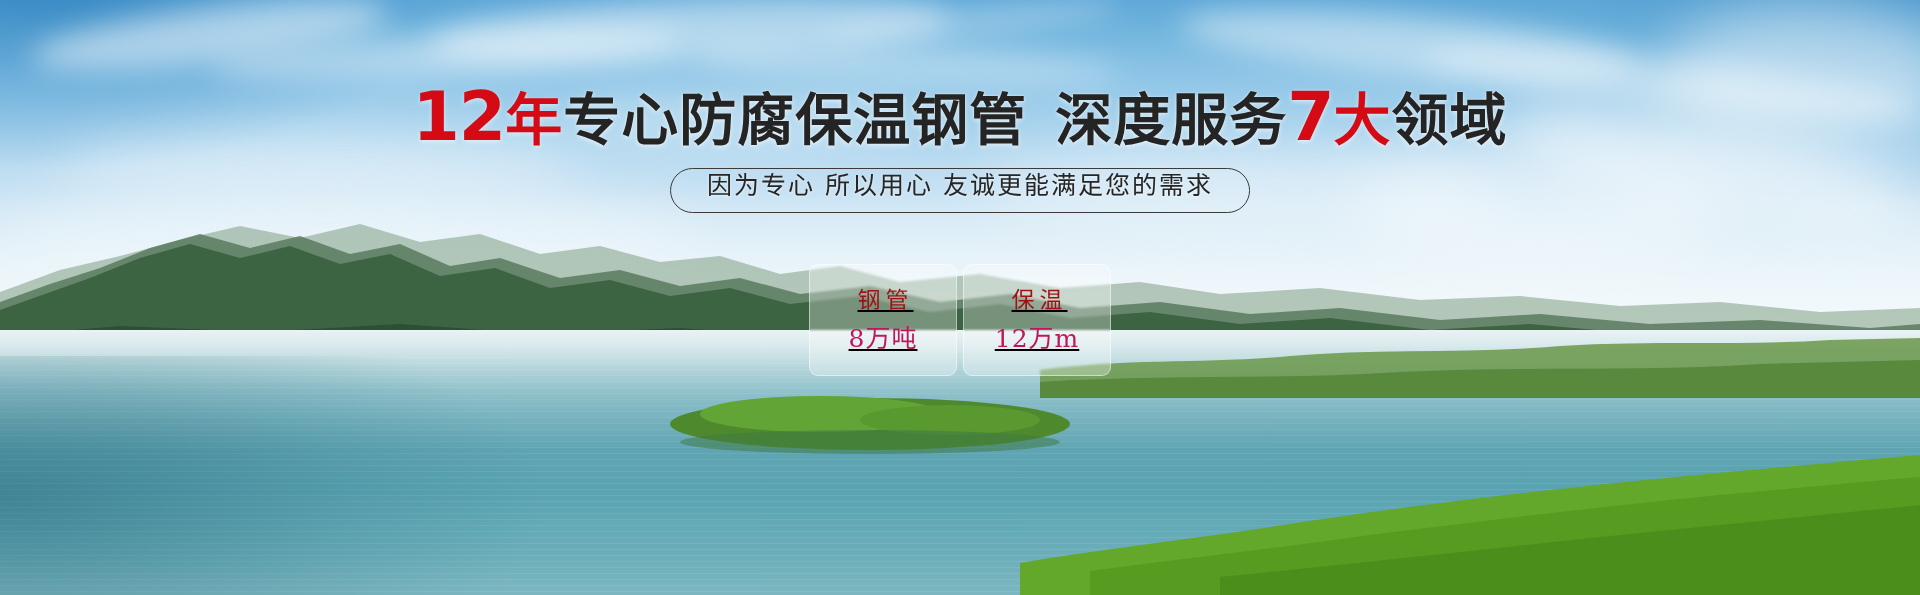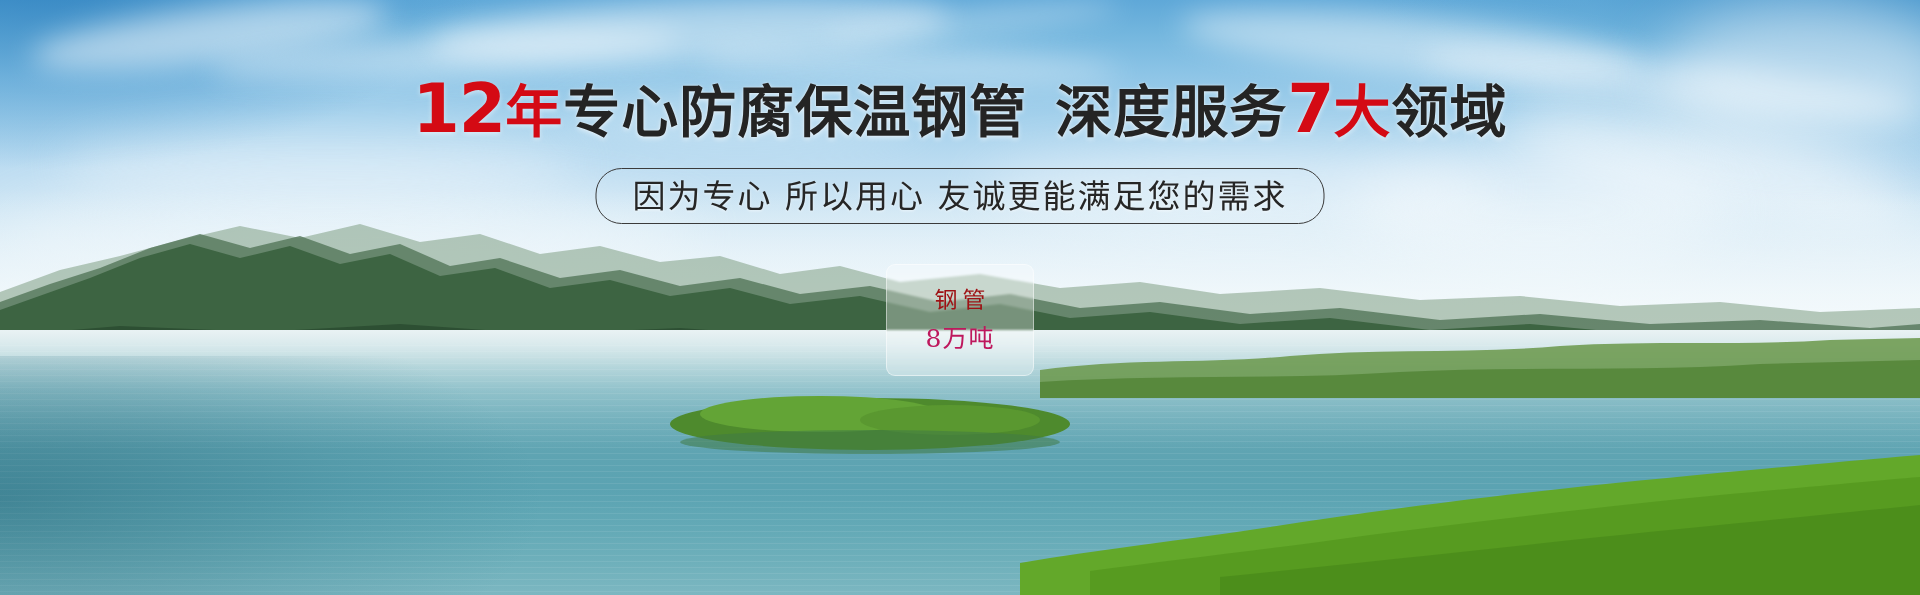--- a/index.html
+++ b/index.html
@@ -152,21 +152,21 @@
   .island {
     position: absolute;
     left: 660px; top: 380px;
     width: 420px; height: 80px;
     pointer-events: none;
   }
 
   
   .headline {
     position: absolute;
-    left: 0; top: 78px;
+    left: 0; top: 86px;
     width: 1920px;
     text-align: center;
     white-space: nowrap;
     font-size: 57px;
     line-height: 62px;
     font-weight: 700;
     letter-spacing: 1px;
     color: #242424;
     text-shadow: 0 2px 5px rgba(255,255,255,.55), 0 0 2px rgba(255,255,255,.6);
     font-family: "DejaVu Sans", "Liberation Sans", sans-serif;
@@ -189,24 +189,24 @@
     font-weight: 700;
     letter-spacing: -1px;
   }
 
   
   .pill {
     position: absolute;
     left: 50%;
     top: 168px;
     transform: translateX(-50%);
-    padding: 13px 36px 11px;
+    padding: 2px 36px 11px;
     border: 1.5px solid #3b3b3b;
     border-radius: 26px;
-    font-size: 33px;
+    font-size: 25px;
     line-height: 30px;
     letter-spacing: 2px;
     color: #262626;
     white-space: nowrap;
     background: transparent;
     font-family: "DejaVu Sans", "Liberation Sans", sans-serif;
     text-shadow: 0 1px 3px rgba(255,255,255,.6);
   }
 
   
@@ -224,20 +224,21 @@
     border-radius: 9px;
     background: rgba(255,255,255,.30);
     border: 1px solid rgba(255,255,255,.48);
     box-sizing: border-box;
     display: flex;
     flex-direction: column;
     align-items: center;
     justify-content: center;
     gap: 12px;
     backdrop-filter: blur(1px);
+    text-decoration: underline;
   }
   .stat-label {
     font-size: 23px;
     line-height: 25px;
     letter-spacing: 5px;
     text-indent: 5px;
     color: #9e1114;
     font-family: "DejaVu Sans", "Liberation Sans", sans-serif;
   }
   .stat-value {
@@ -335,16 +336,20 @@
   <div class="pill">因为专心 所以用心  友诚更能满足您的需求</div>
 
   <div class="stats">
 
     <div class="stat-card">
       <div class="stat-label">钢管</div>
       <div class="stat-value"><span>8万吨</span><sup></sup></div>
     </div>
 
 
+    <div class="stat-card">
+      <div class="stat-label">保温</div>
+      <div class="stat-value"><span>12万m</span><sup></sup></div>
+    </div>
 
   </div>
 
 </div>
 
 </body></html>

